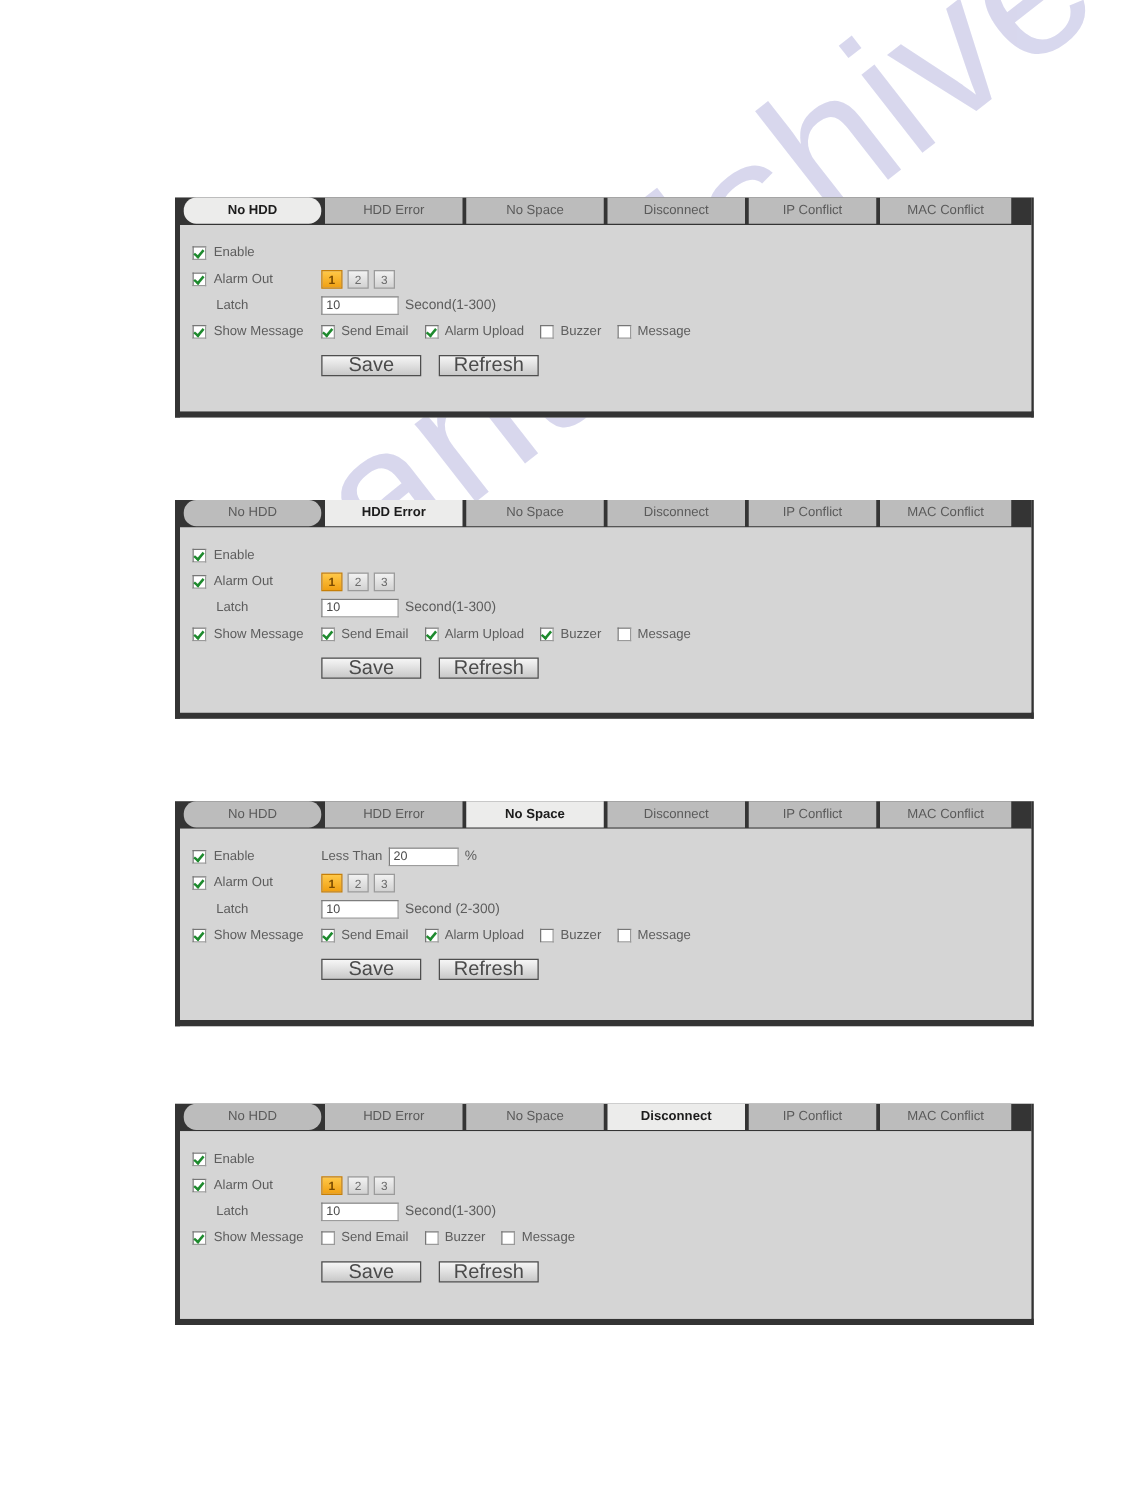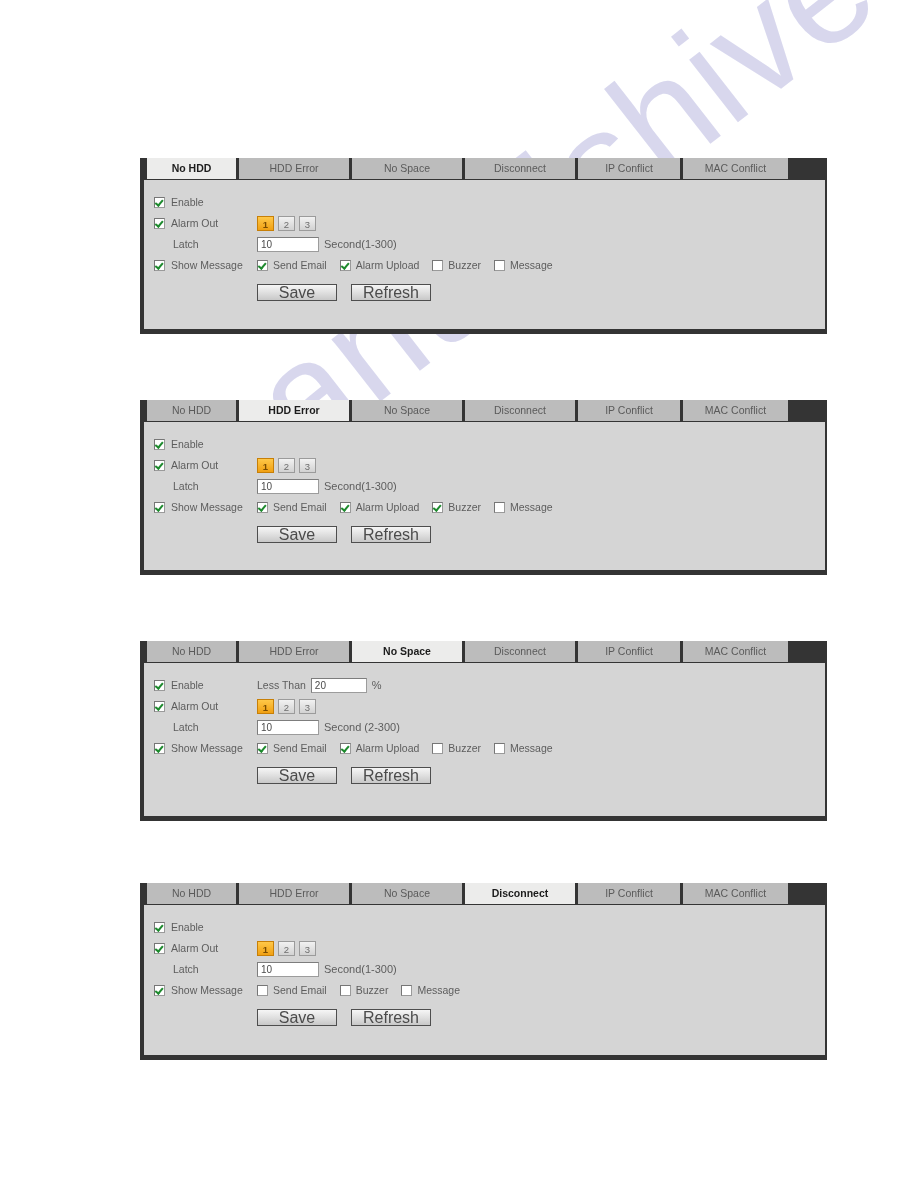--- a/index.html
+++ b/index.html
@@ -79,21 +79,21 @@
     box-sizing: border-box;
     cursor: default;
     overflow: hidden;
     white-space: nowrap;
   }
   .tab.active {
     background: #ececeb;
     color: #1c1c1c;
     font-weight: bold;
   }
-  .tab.w1 { width: 89px; }
+  .tab.w1 { width: 110px; border-radius: 10px; }
   .tab.w2 { width: 110px; }
   .tab.w3 { width: 110px; }
   .tab.w4 { width: 110px; }
   .tab.w5 { width: 102px; }
   .tab.w6 { width: 105px; }
 
   
   .body {
     position: relative;
     padding: 12px 0 0 0;

